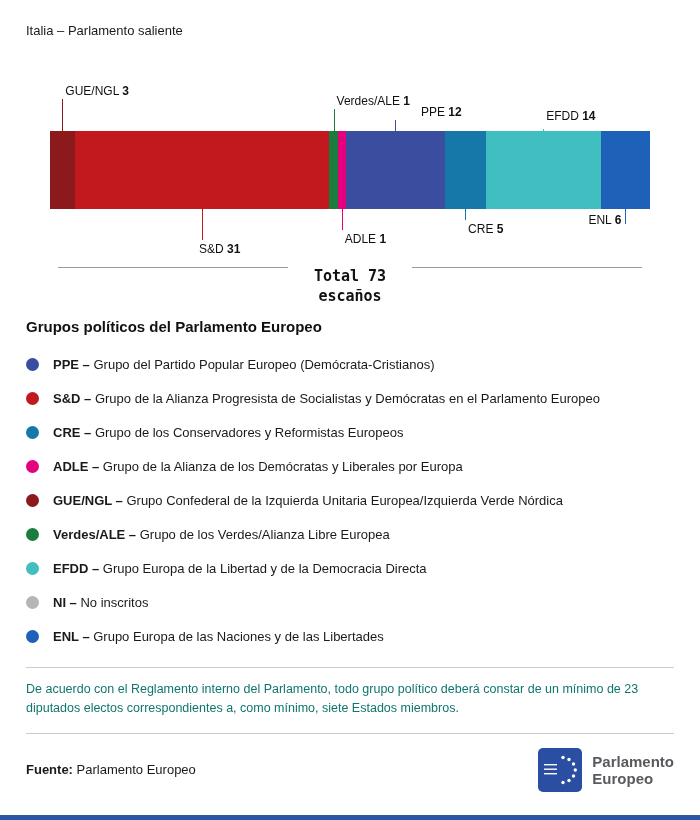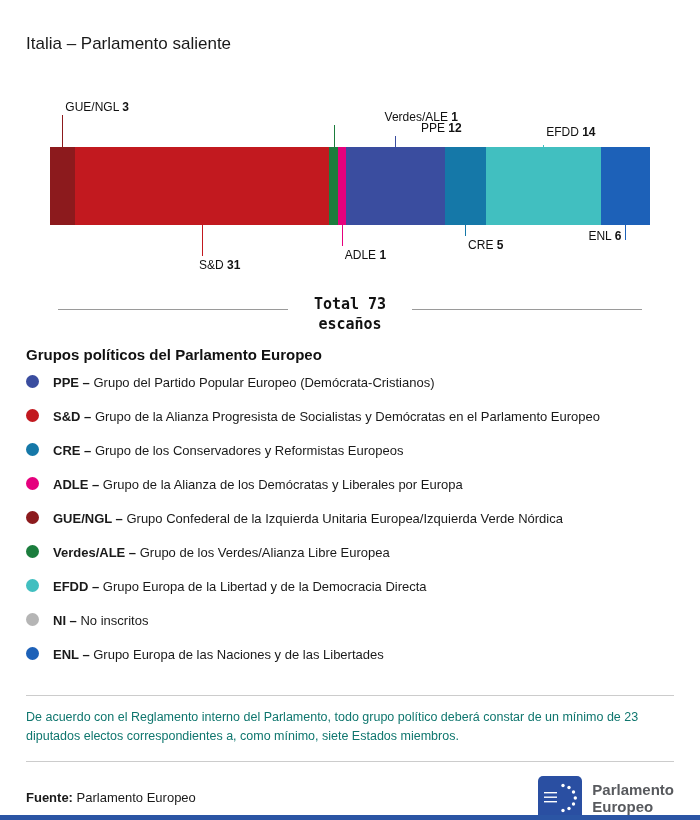--- a/index.html
+++ b/index.html
@@ -2,40 +2,40 @@
 <html><head>
 <meta charset="utf-8">
 <style>
   * { margin:0; padding:0; box-sizing:border-box; }
   body {
     width:700px; height:820px; background:#ffffff; position:relative; overflow:hidden;
     font-family:"Liberation Sans", sans-serif; color:#1a1a1a;
   }
   .header { padding:18px 26px 0; }
   .title { font-size:16px; font-weight:bold; color:#111; }
-  .subtitle { font-size:17px; margin-top:16px; color:#1a1a1a; }
+  .subtitle { font-size:13px; margin-top:5px; color:#1a1a1a; }
 
   .chart { position:relative; height:208px; margin-top:13px; }
   .bar { position:absolute; left:50px; width:600px; top:80px; height:78px; display:flex; }
   .seg { height:100%; }
   .bar-label { position:absolute; font-size:12px; line-height:14px; white-space:nowrap; color:#111; }
   .bar-label b { font-weight:bold; }
   .leader { position:absolute; width:1px; }
 
-  .total-row { display:flex; align-items:center; padding:0 58px; margin-top:20px; }
+  .total-row { display:flex; align-items:flex-start; padding:0 58px; margin-top:8px; }
   .total-line { flex:1; height:1px; background:#9a9a9a; margin-bottom:10px; }
   .total-text {
     padding:0 26px; text-align:center;
     font-family:"DejaVu Sans Mono", monospace; font-weight:bold;
     font-size:15px; line-height:1.3; color:#111;
   }
 
   .legend { padding:12px 26px 0; }
   .legend-title { font-size:15px; font-weight:bold; margin-bottom:12px; color:#111; }
-  .legend-item { display:flex; height:34px; }
+  .legend-item { display:flex; align-items:center; height:34px; }
   .dot { width:13px; height:13px; border-radius:50%; margin-right:14px; flex:none; }
   .legend-text { font-size:13px; color:#1a1a1a; }
   .legend-text b { font-weight:bold; }
 
   .divider { height:1px; background:#cccccc; margin:0 26px; }
   .divider.top-gap { margin-top:14px; }
   .footnote { font-size:12.5px; line-height:1.55; color:#0f766e; padding:12px 26px 14px; max-width:690px; }
 
   .source-row { display:flex; justify-content:space-between; align-items:center; padding:14px 26px 0; }
   .source { font-size:13px; }
@@ -59,21 +59,21 @@
       <div class="seg" style="width: 1.36986%; background: rgb(229, 0, 125);"></div>
       <div class="seg" style="width: 16.4384%; background: rgb(58, 77, 159);"></div>
       <div class="seg" style="width: 6.84931%; background: rgb(21, 120, 168);"></div>
       <div class="seg" style="width: 19.1781%; background: rgb(65, 191, 192);"></div>
       <div class="seg" style="width: 8.21918%; background: rgb(29, 97, 184);"></div>
     </div>
 <div class="bar-label" style="top: 33px; left: 65.3288px;"><span>GUE/NGL </span><b>3</b></div>
     <div class="leader" style="background: rgb(140, 26, 29); left: 62.3288px; top: 48px; height: 32px;"></div>
     <div class="bar-label" style="top: 191px; left: 199px;"><span>S&amp;D </span><b>31</b></div>
     <div class="leader" style="background: rgb(194, 25, 31); left: 202.055px; top: 158px; height: 31px;"></div>
-    <div class="bar-label" style="top: 43px; left: 336.562px; margin-left: 48px;"><span>Verdes/ALE </span><b>1</b></div>
+    <div class="bar-label" style="top: 43px; left: 336.562px;"><span>Verdes/ALE </span><b>1</b></div>
     <div class="leader" style="background: rgb(27, 125, 61); left: 333.562px; top: 58px; height: 22px;"></div>
     <div class="bar-label" style="top: 181px; left: 344.781px;"><span>ADLE </span><b>1</b></div>
     <div class="leader" style="background: rgb(229, 0, 125); left: 341.781px; top: 158px; height: 21px;"></div>
     <div class="bar-label" style="top: 54px; left: 375px; margin-left: 46px;"><span>PPE </span><b>12</b></div>
     <div class="leader" style="background: rgb(58, 77, 159); left: 395.205px; top: 69px; height: 11px;"></div>
     <div class="bar-label" style="top: 171px; left: 468.068px;"><span>CRE </span><b>5</b></div>
     <div class="leader" style="background: rgb(21, 120, 168); left: 465.068px; top: 158px; height: 11px;"></div>
     <div class="bar-label" style="top: 58px; left: 546.151px;"><span>EFDD </span><b>14</b></div>
     <div class="leader" style="background: rgb(65, 191, 192); left: 543.151px; top: 78px; height: 2px;"></div>
     <div class="bar-label" style="top: 162px; right: 78.6575px;"><span>ENL </span><b>6</b></div>

